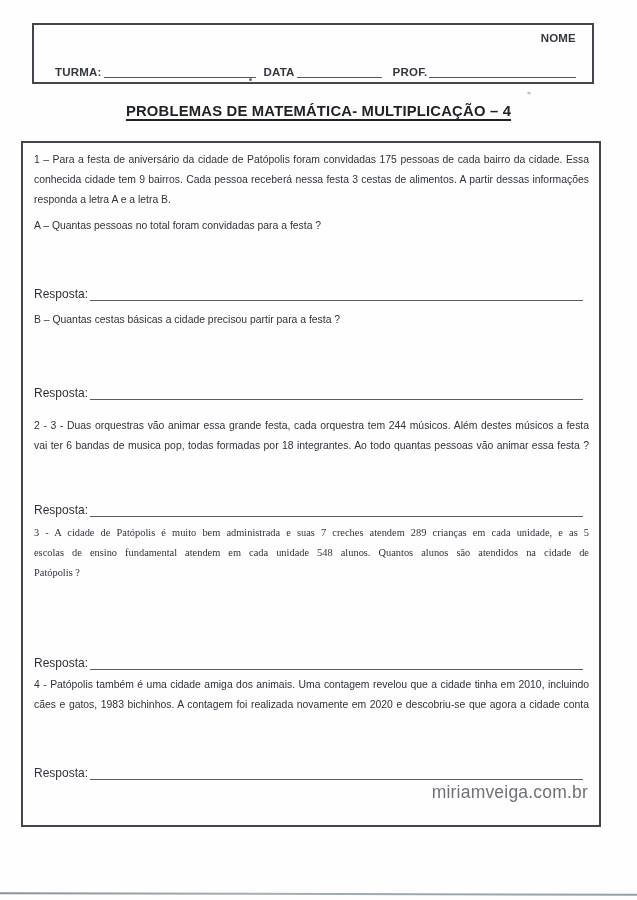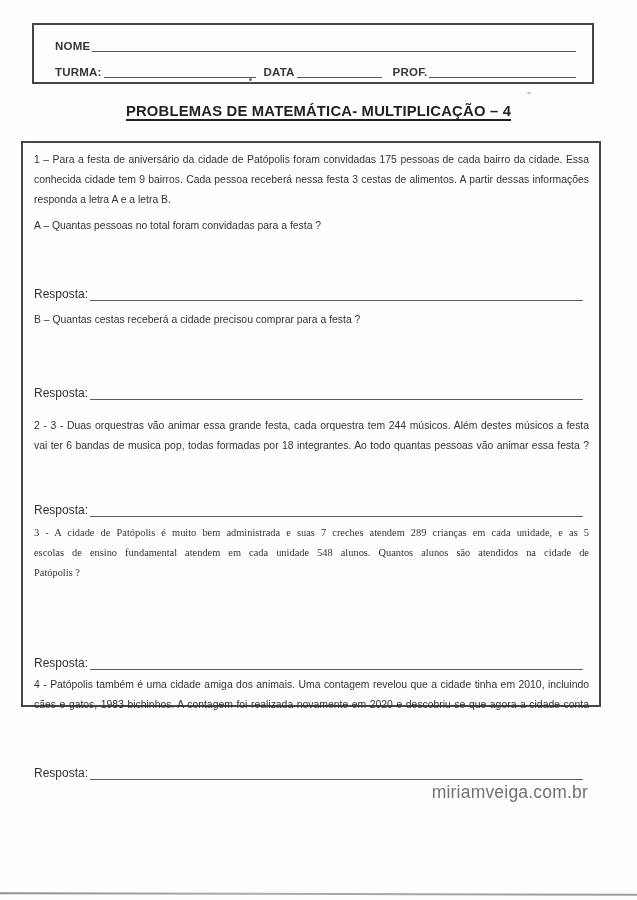--- a/index.html
+++ b/index.html
@@ -16,21 +16,21 @@
   
   .header-box{
     position:absolute;left:32px;top:23px;width:562px;height:61px;
     border:2px solid #43464a;background:#fefefe;box-sizing:border-box;
   }
   .hrow{
     position:absolute;left:21px;right:16px;
     display:flex;align-items:flex-end;
     font-size:11.5px;font-weight:600;letter-spacing:.2px;color:#33373c;
   }
-  .hrow1{top:7px;height:20px;}
+  .hrow1{top:7px;height:20px;flex-direction:column;}
   .hrow2{top:33px;height:20px;}
   .blank{
     border-bottom:1.4px solid #55585c;height:14px;
     margin-left:2px;
   }
   .grow{flex:1 1 auto;}
   .w-turma{width:152px;flex:none;margin-right:8px;}
   .w-data{width:85px;flex:none;margin-right:11px;}
   
   .title{
@@ -38,21 +38,21 @@
     text-align:center;font-size:14.8px;font-weight:bold;color:#202326;
     letter-spacing:.2px;
   }
   .title span{
     text-decoration:underline;
     text-decoration-thickness:1.6px;
     text-underline-offset:3px;
   }
   
   .main-box{
-    position:absolute;left:21px;top:141px;width:580px;height:566px;
+    position:absolute;left:21px;top:141px;width:580px;height:686px;
     border:2px solid #43464a;background:#fefefe;box-sizing:border-box;
     padding:7px 10px 0 11px;
   }
   .q{margin:0;font-size:10.4px;line-height:20px;color:#2e3237;}
   .qline{height:20px;overflow:hidden;text-align:justify;text-align-last:justify;}
   .qline.last{text-align-last:left;}
   .resposta-row{
     display:flex;align-items:flex-end;height:20px;
     font-size:12px;color:#2e3237;padding-right:6px;
   }
@@ -120,21 +120,21 @@
     <div class="q" id="qa">
       <div class="qline last">A – Quantas pessoas no total foram convidadas para a festa ?</div>
     </div>
 
     <div class="resposta-row" id="r1">
       <span>Resposta:</span>
       <span class="answer-line"></span>
     </div>
 
     <div class="q" id="qb">
-      <div class="qline last">B – Quantas cestas receberá a cidade precisou comprar para a festa ?</div>
+      <div class="qline last">B – Quantas cestas básicas a cidade precisou partir para a festa ?</div>
     </div>
 
     <div class="resposta-row" id="r2">
       <span>Resposta:</span>
       <span class="answer-line"></span>
     </div>
 
     <div class="q" id="q23">
       <div class="qline">2 - 3 - Duas orquestras vão animar essa grande festa, cada orquestra tem 244 músicos.  Além destes músicos a festa</div>
       <div class="qline">vai ter  6 bandas de musica pop, todas formadas por 18 integrantes. Ao todo quantas pessoas vão animar essa festa ?</div>

